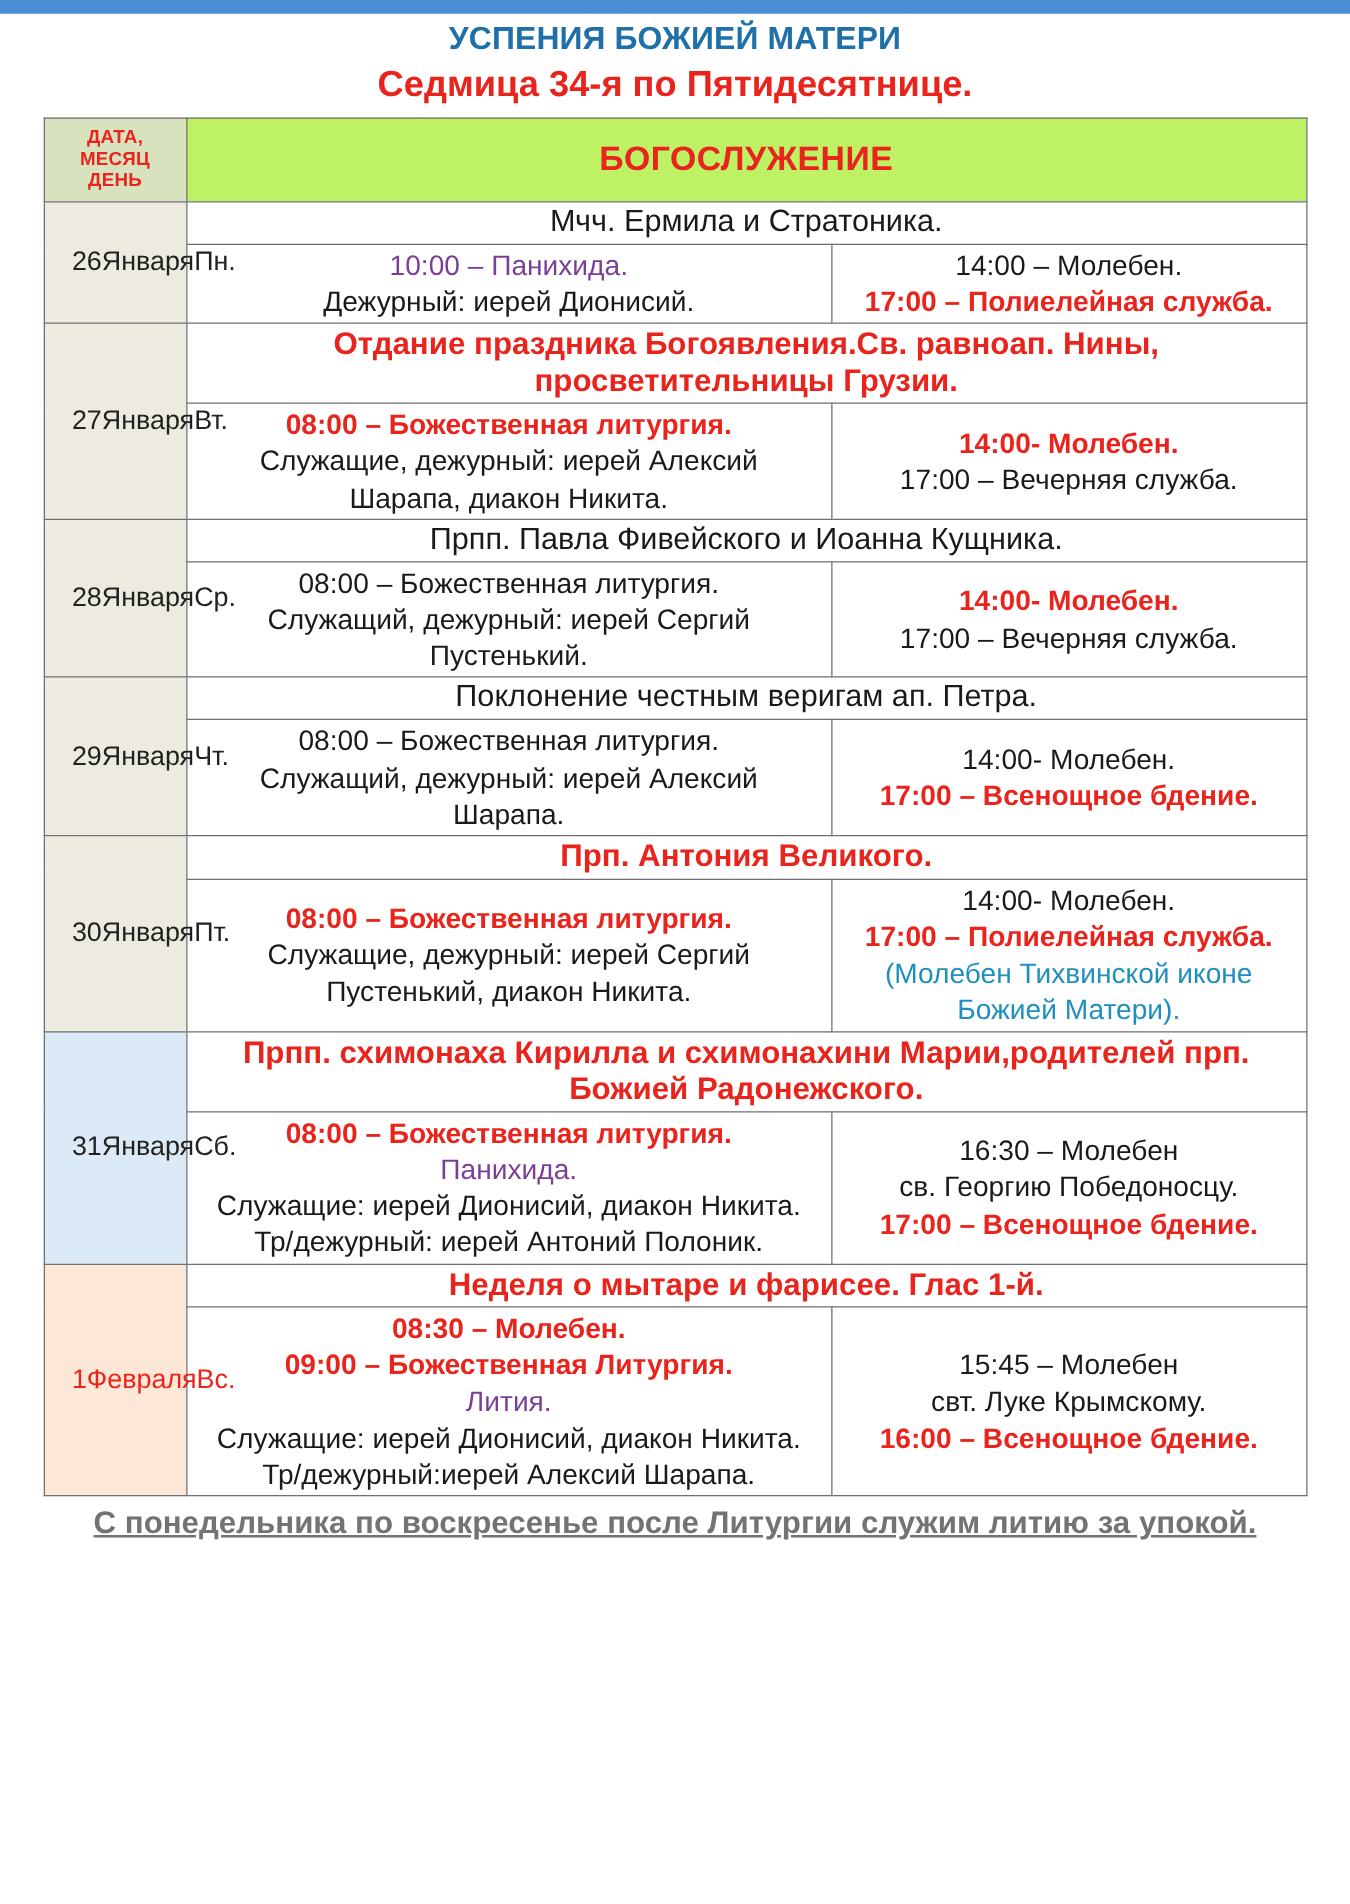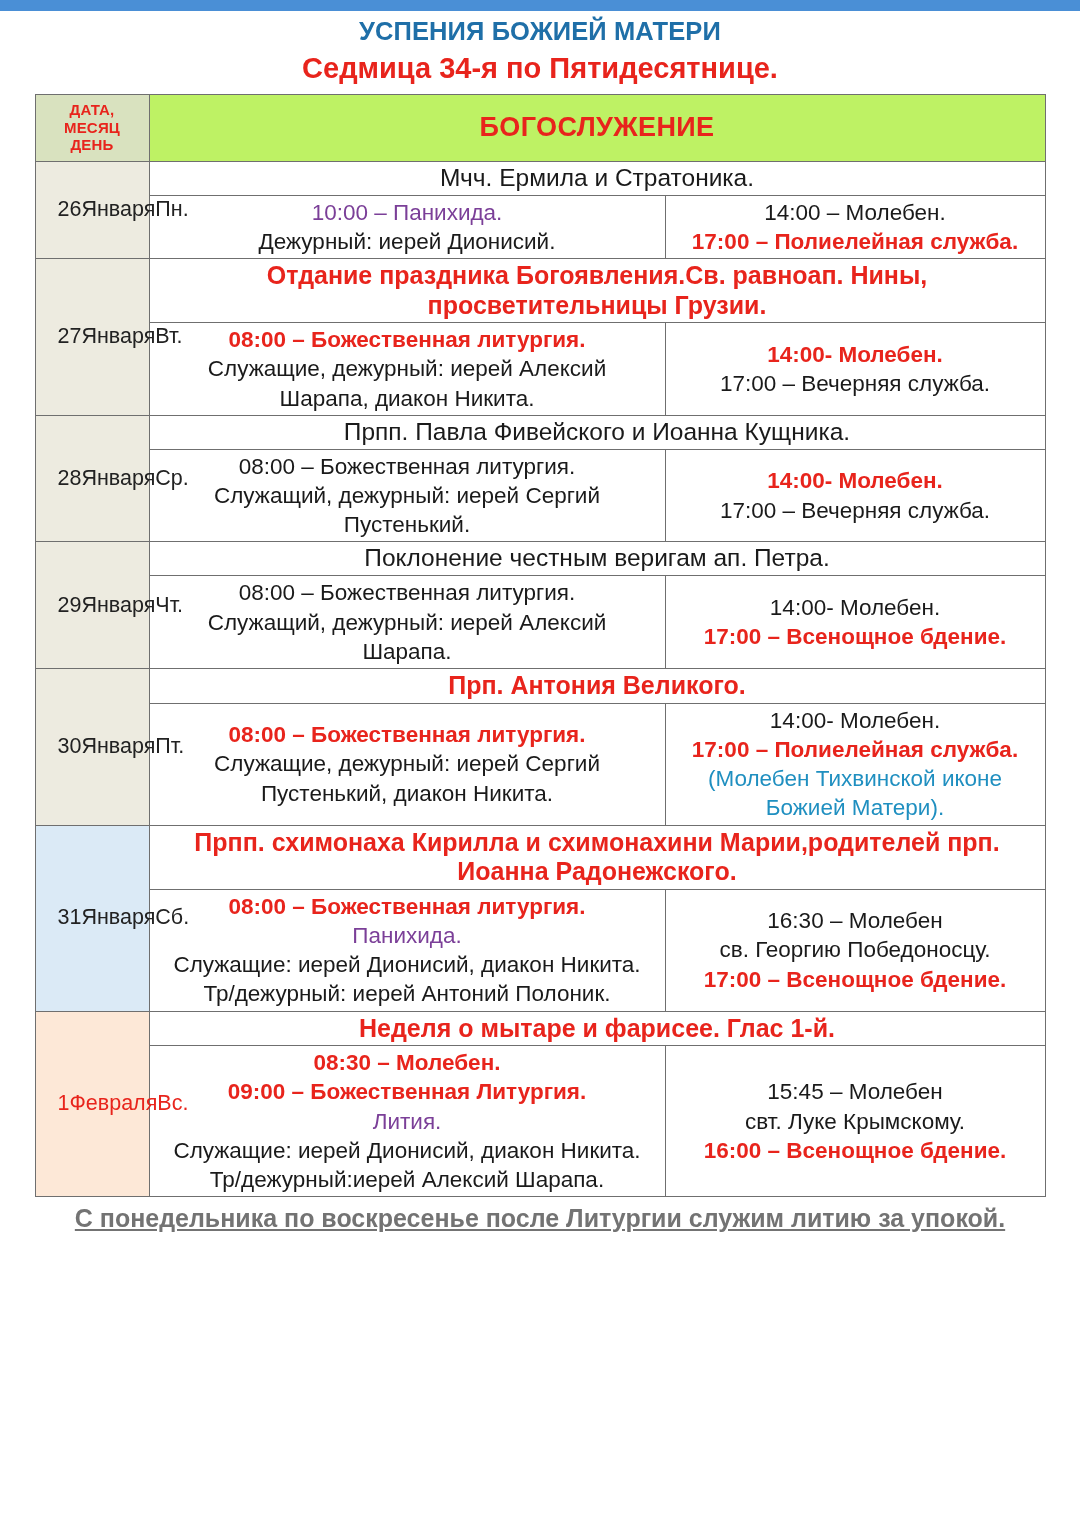--- a/index.html
+++ b/index.html
@@ -174,21 +174,21 @@
             <span class="ln blk">Служащие, дежурный: иерей Сергий Пустенький, диакон Никита.</span>
           </td>
           <td class="srv">
             <span class="ln blk">14:00- Молебен.</span>
             <span class="ln red-b">17:00 – Полиелейная служба.</span>
             <span class="ln teal">(Молебен Тихвинской иконе Божией Матери).</span>
           </td>
         </tr>
         <tr>
           <td class="datecell d-sat" rowspan="2"><span class="ln">31</span><span class="ln">Января</span><span class="ln">Сб.</span></td>
-          <td class="feast red" colspan="2"><span class="ln">Прпп. схимонаха Кирилла и схимонахини Марии,</span><span class="ln">родителей прп. Иоанна Радонежского.</span></td>
+          <td class="feast red" colspan="2"><span class="ln">Прпп. схимонаха Кирилла и схимонахини Марии,</span><span class="ln">родителей прп. Божией Радонежского.</span></td>
         </tr>
         <tr>
           <td class="srv">
             <span class="ln red-b">08:00 – Божественная литургия.</span>
             <span class="ln purple">Панихида.</span>
             <span class="ln blk">Служащие: иерей Дионисий, диакон Никита.</span>
             <span class="ln blk">Тр/дежурный: иерей Антоний Полоник.</span>
           </td>
           <td class="srv">
             <span class="ln blk">16:30 – Молебен</span>

